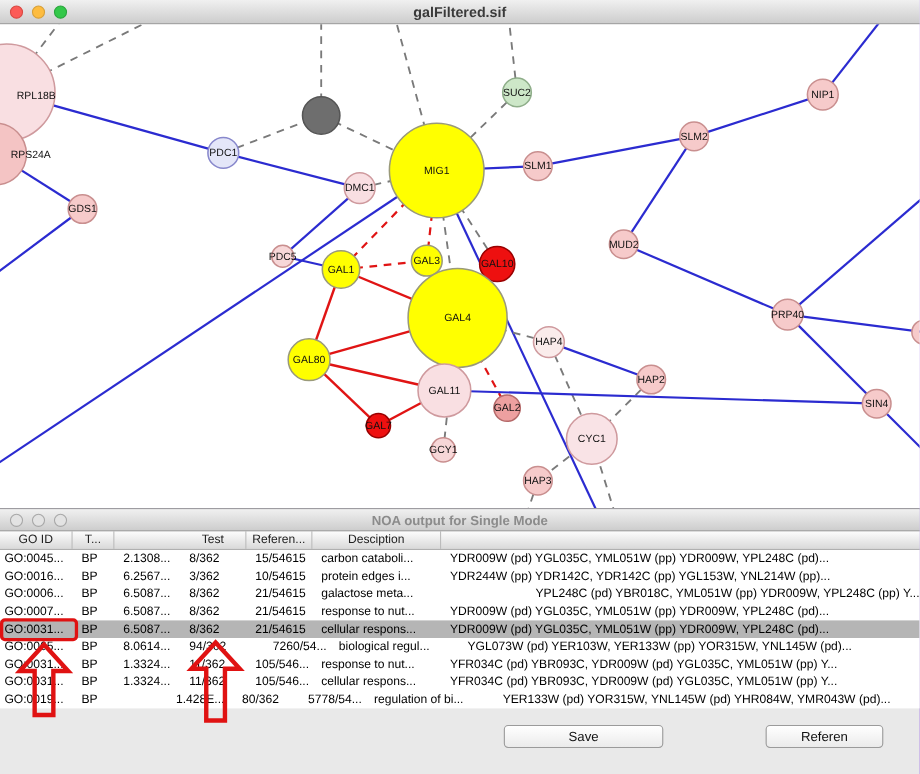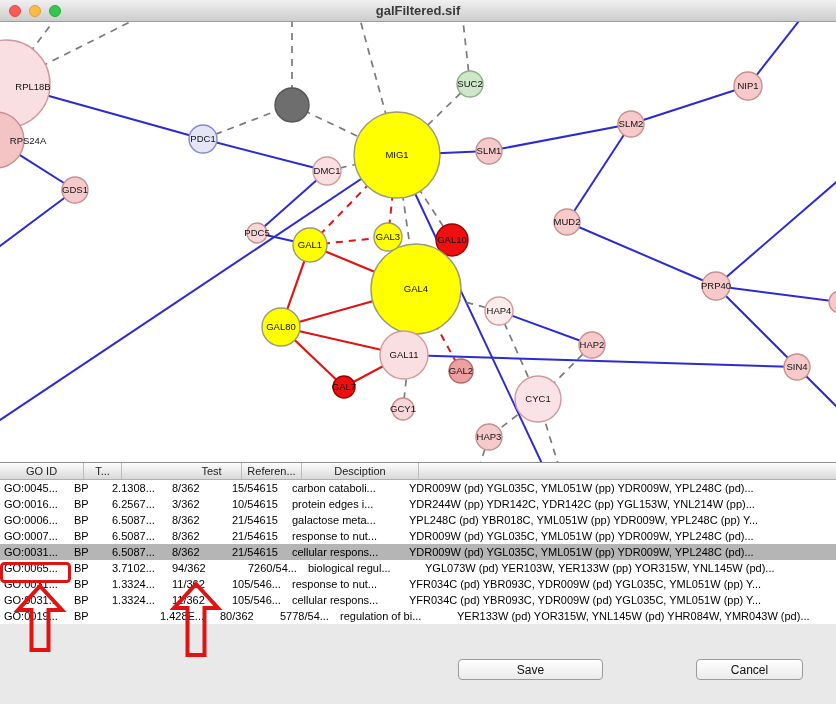--- a/index.html
+++ b/index.html
@@ -159,22 +159,30 @@
         <text x="403" y="390" text-anchor="middle" font-size="9.5" fill="#111">GCY1</text>
         <circle cx="538" cy="377" r="23" fill="#f9e3e6" stroke="#cf9a9e" stroke-width="1.4"></circle>
         <text x="538" y="380" text-anchor="middle" font-size="9.5" fill="#111">CYC1</text>
         <circle cx="489" cy="415" r="13" fill="#f6caca" stroke="#c98f8f" stroke-width="1.4"></circle>
         <text x="489" y="418" text-anchor="middle" font-size="9.5" fill="#111">HAP3</text>
         <circle cx="840" cy="280" r="11" fill="#f6caca" stroke="#c98f8f" stroke-width="1.4"></circle>
       </svg>
   </section>
 
   <section class="window-bottom">
+    <div class="titlebar small">
+      <span class="traffic">
+        <span class="tl gray"></span>
+        <span class="tl gray"></span>
+        <span class="tl gray"></span>
+      </span>
+      <span class="title">NOA output for Single Mode</span>
+    </div>
     <div class="thead" id="thead">
-        <div class="th" style="width: 84px;">GO ID</div>
+        <div class="th" style="width: 66px;">GO ID</div>
         <div class="th" style="width: 38px;">T...</div>
         <div class="th" style="width: 60px; margin-top: 36px;">P-value</div>
         <div class="th" style="width: 60px;">Test</div>
         <div class="th" style="width: 60px;">Referen...</div>
         <div class="th" style="width: 117px;">Desciption</div>
       </div>
     <div class="tbody" id="tbody">
         <div class="tr">
           <div class="td" style="width: 70px;">GO:0045...</div>
           <div class="td" style="width: 38px;">BP</div>
@@ -193,21 +201,21 @@
           <div class="td" style="width: 117px;">protein edges i...</div>
           <div class="td" style="flex: 1 1 auto;">YDR244W (pp) YDR142C, YDR142C (pp) YGL153W, YNL214W (pp)...</div>
         </div>
         <div class="tr">
           <div class="td" style="width: 70px;">GO:0006...</div>
           <div class="td" style="width: 38px;">BP</div>
           <div class="td" style="width: 60px;">6.5087...</div>
           <div class="td" style="width: 60px;">8/362</div>
           <div class="td" style="width: 60px;">21/54615</div>
           <div class="td" style="width: 117px;">galactose meta...</div>
-          <div class="td" style="flex: 1 1 auto;">YPL248C (pd) YBR018C, YML051W (pp) YDR009W, YPL248C (pp) Y...</div>
+          <div class="td" style="flex: 1 1 auto; text-align: right;">YPL248C (pd) YBR018C, YML051W (pp) YDR009W, YPL248C (pp) Y...</div>
         </div>
         <div class="tr">
           <div class="td" style="width: 70px;">GO:0007...</div>
           <div class="td" style="width: 38px;">BP</div>
           <div class="td" style="width: 60px;">6.5087...</div>
           <div class="td" style="width: 60px;">8/362</div>
           <div class="td" style="width: 60px;">21/54615</div>
           <div class="td" style="width: 117px;">response to nut...</div>
           <div class="td" style="flex: 1 1 auto;">YDR009W (pd) YGL035C, YML051W (pp) YDR009W, YPL248C (pd)...</div>
         </div>
@@ -216,21 +224,21 @@
           <div class="td" style="width: 38px;">BP</div>
           <div class="td" style="width: 60px;">6.5087...</div>
           <div class="td" style="width: 60px;">8/362</div>
           <div class="td" style="width: 60px;">21/54615</div>
           <div class="td" style="width: 117px;">cellular respons...</div>
           <div class="td" style="flex: 1 1 auto;">YDR009W (pd) YGL035C, YML051W (pp) YDR009W, YPL248C (pd)...</div>
         </div>
         <div class="tr">
           <div class="td" style="width: 70px;">GO:0065...</div>
           <div class="td" style="width: 38px;">BP</div>
-          <div class="td" style="width: 60px;">3.7102...</div>
+          <div class="td" style="width: 60px;">8.0614...</div>
           <div class="td" style="width: 60px;">94/362</div>
           <div class="td" style="width: 60px; margin-left: 16px;">7260/54...</div>
           <div class="td" style="width: 117px;">biological regul...</div>
           <div class="td" style="flex: 1 1 auto;">YGL073W (pd) YER103W, YER133W (pp) YOR315W, YNL145W (pd)...</div>
         </div>
         <div class="tr">
           <div class="td" style="width: 70px;">GO:0031...</div>
           <div class="td" style="width: 38px;">BP</div>
           <div class="td" style="width: 60px;">1.3324...</div>
           <div class="td" style="width: 60px;">11/362</div>
@@ -252,21 +260,21 @@
           <div class="td" style="width: 38px;">BP</div>
           <div class="td" style="width: 60px; margin-left: 48px;">1.428E...</div>
           <div class="td" style="width: 60px;">80/362</div>
           <div class="td" style="width: 60px;">5778/54...</div>
           <div class="td" style="width: 117px;">regulation of bi...</div>
           <div class="td" style="flex: 1 1 auto;">YER133W (pd) YOR315W, YNL145W (pd) YHR084W, YMR043W (pd)...</div>
         </div>
       </div>
     <div class="footer">
       <button class="btn save">Save</button>
-      <button class="btn cancel">Cancel</button>
+      <button class="btn cancel">Referen</button>
     </div>
   </section>
 
   <svg class="annotations" width="836" height="704">
     <rect x="1.5" y="563.5" width="68" height="18" rx="3" fill="none" stroke="#e01212" stroke-width="3"></rect>
     <polygon points="40,586 62,610 48.5,610 48.5,650 31.5,650 31.5,610 18,610" fill="none" stroke="#e01212" stroke-width="4" stroke-linejoin="miter"></polygon>
     <polygon points="196,584 218,608 204.5,608 204.5,655 187.5,655 187.5,608 174,608" fill="none" stroke="#e01212" stroke-width="4" stroke-linejoin="miter"></polygon>
   </svg>
 
 </div>

